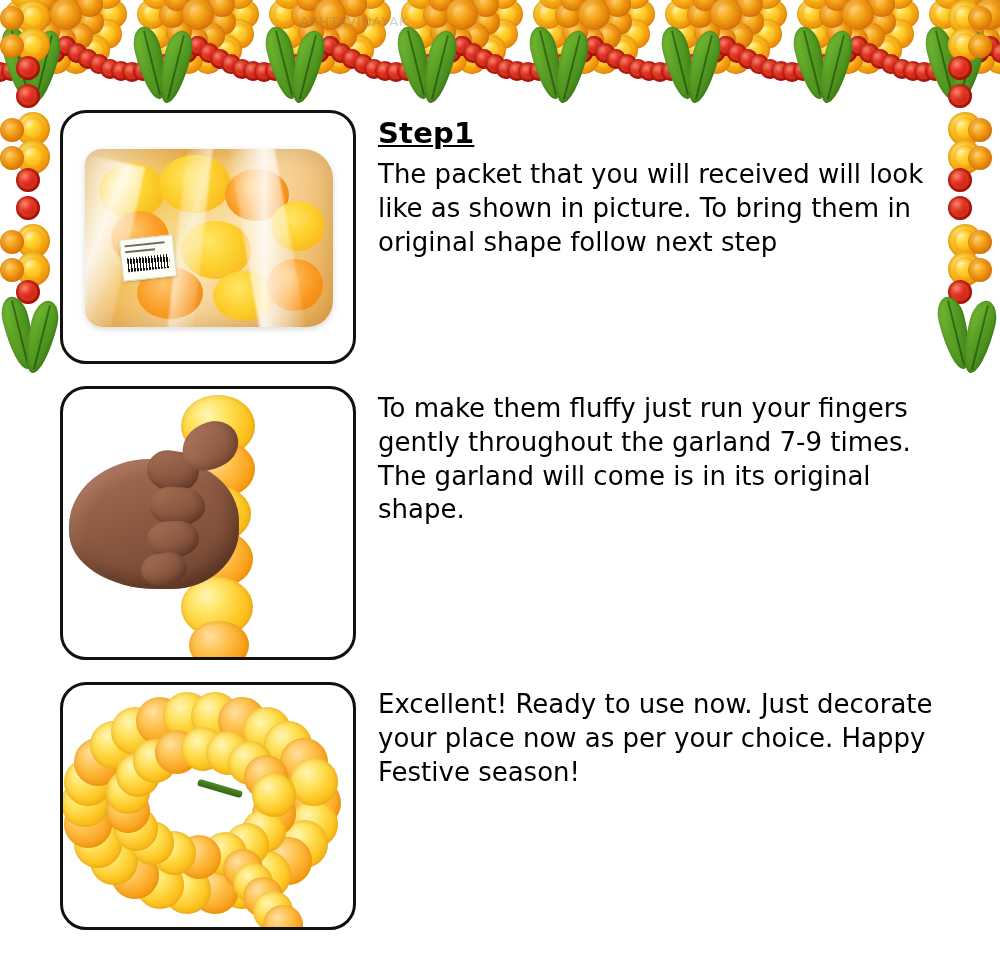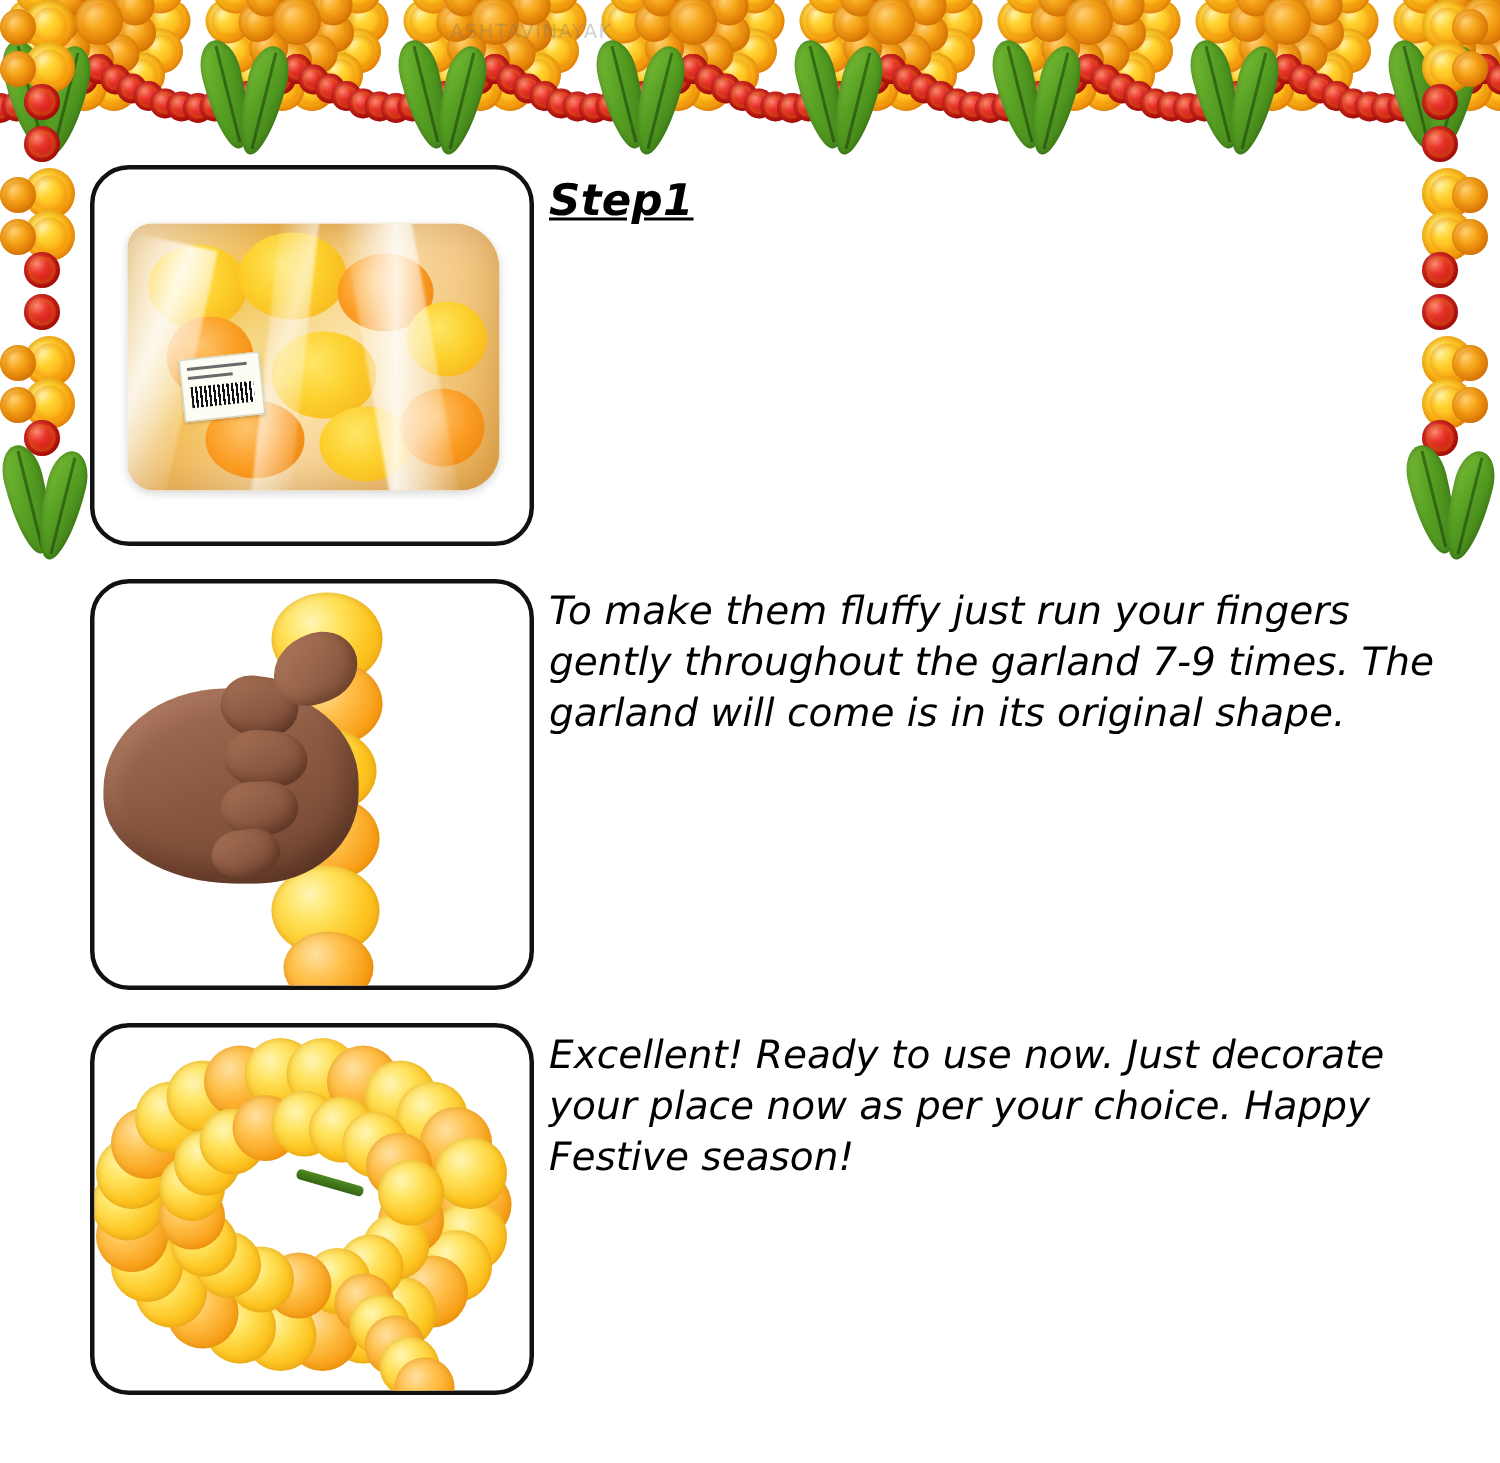--- a/index.html
+++ b/index.html
@@ -108,24 +108,23 @@
     border-radius: 26px;
     background: #fff;
     overflow: hidden;
     position: relative;
     flex: 0 0 auto;
   }
   .step-row.s2 .photo-frame { height: 268px; }
   .step-row.s3 .photo-frame { height: 242px; }
 
   .step-text {
-    margin-left: 10px;
+    margin-left: 22px;
     padding-top: 6px;
     flex: 1 1 auto;
-    font-style: italic;
   }
   .step-title {
     font-size: 29px;
     font-weight: bold;
     color: #000;
     text-decoration: underline;
     margin: 0 0 8px 0;
     letter-spacing: .2px;
   }
   .step-body {
@@ -577,20 +576,21 @@
         <div class="sheen" style="left:92px; top:-14px; width:26px; height:210px; transform:rotate(6deg); opacity:.7;"></div>
         <div class="label">
           <div class="ln" style="top:5px;"></div>
           <div class="ln" style="top:11px; width:30px;"></div>
           <div class="bar"></div>
         </div>
       </div>
     </div>
     <div class="step-text">
       <p class="step-title">Step1</p>
+      <p class="step-body">The packet that you will received will look like as shown in picture. To bring them in original shape follow next step</p>
     </div>
   </div>
 
   <div class="step-row s2">
     <div class="photo-frame">
       <div class="strand"></div>
       <div class="coil" style="left:0; top:0; width:290px; height:268px;">
         <div class="fl" style="left:118px; top:6px;   width:74px; height:62px;"></div>
         <div class="fl o" style="left:126px; top:52px;  width:66px; height:56px;"></div>
         <div class="fl" style="left:116px; top:96px;  width:72px; height:58px;"></div>

